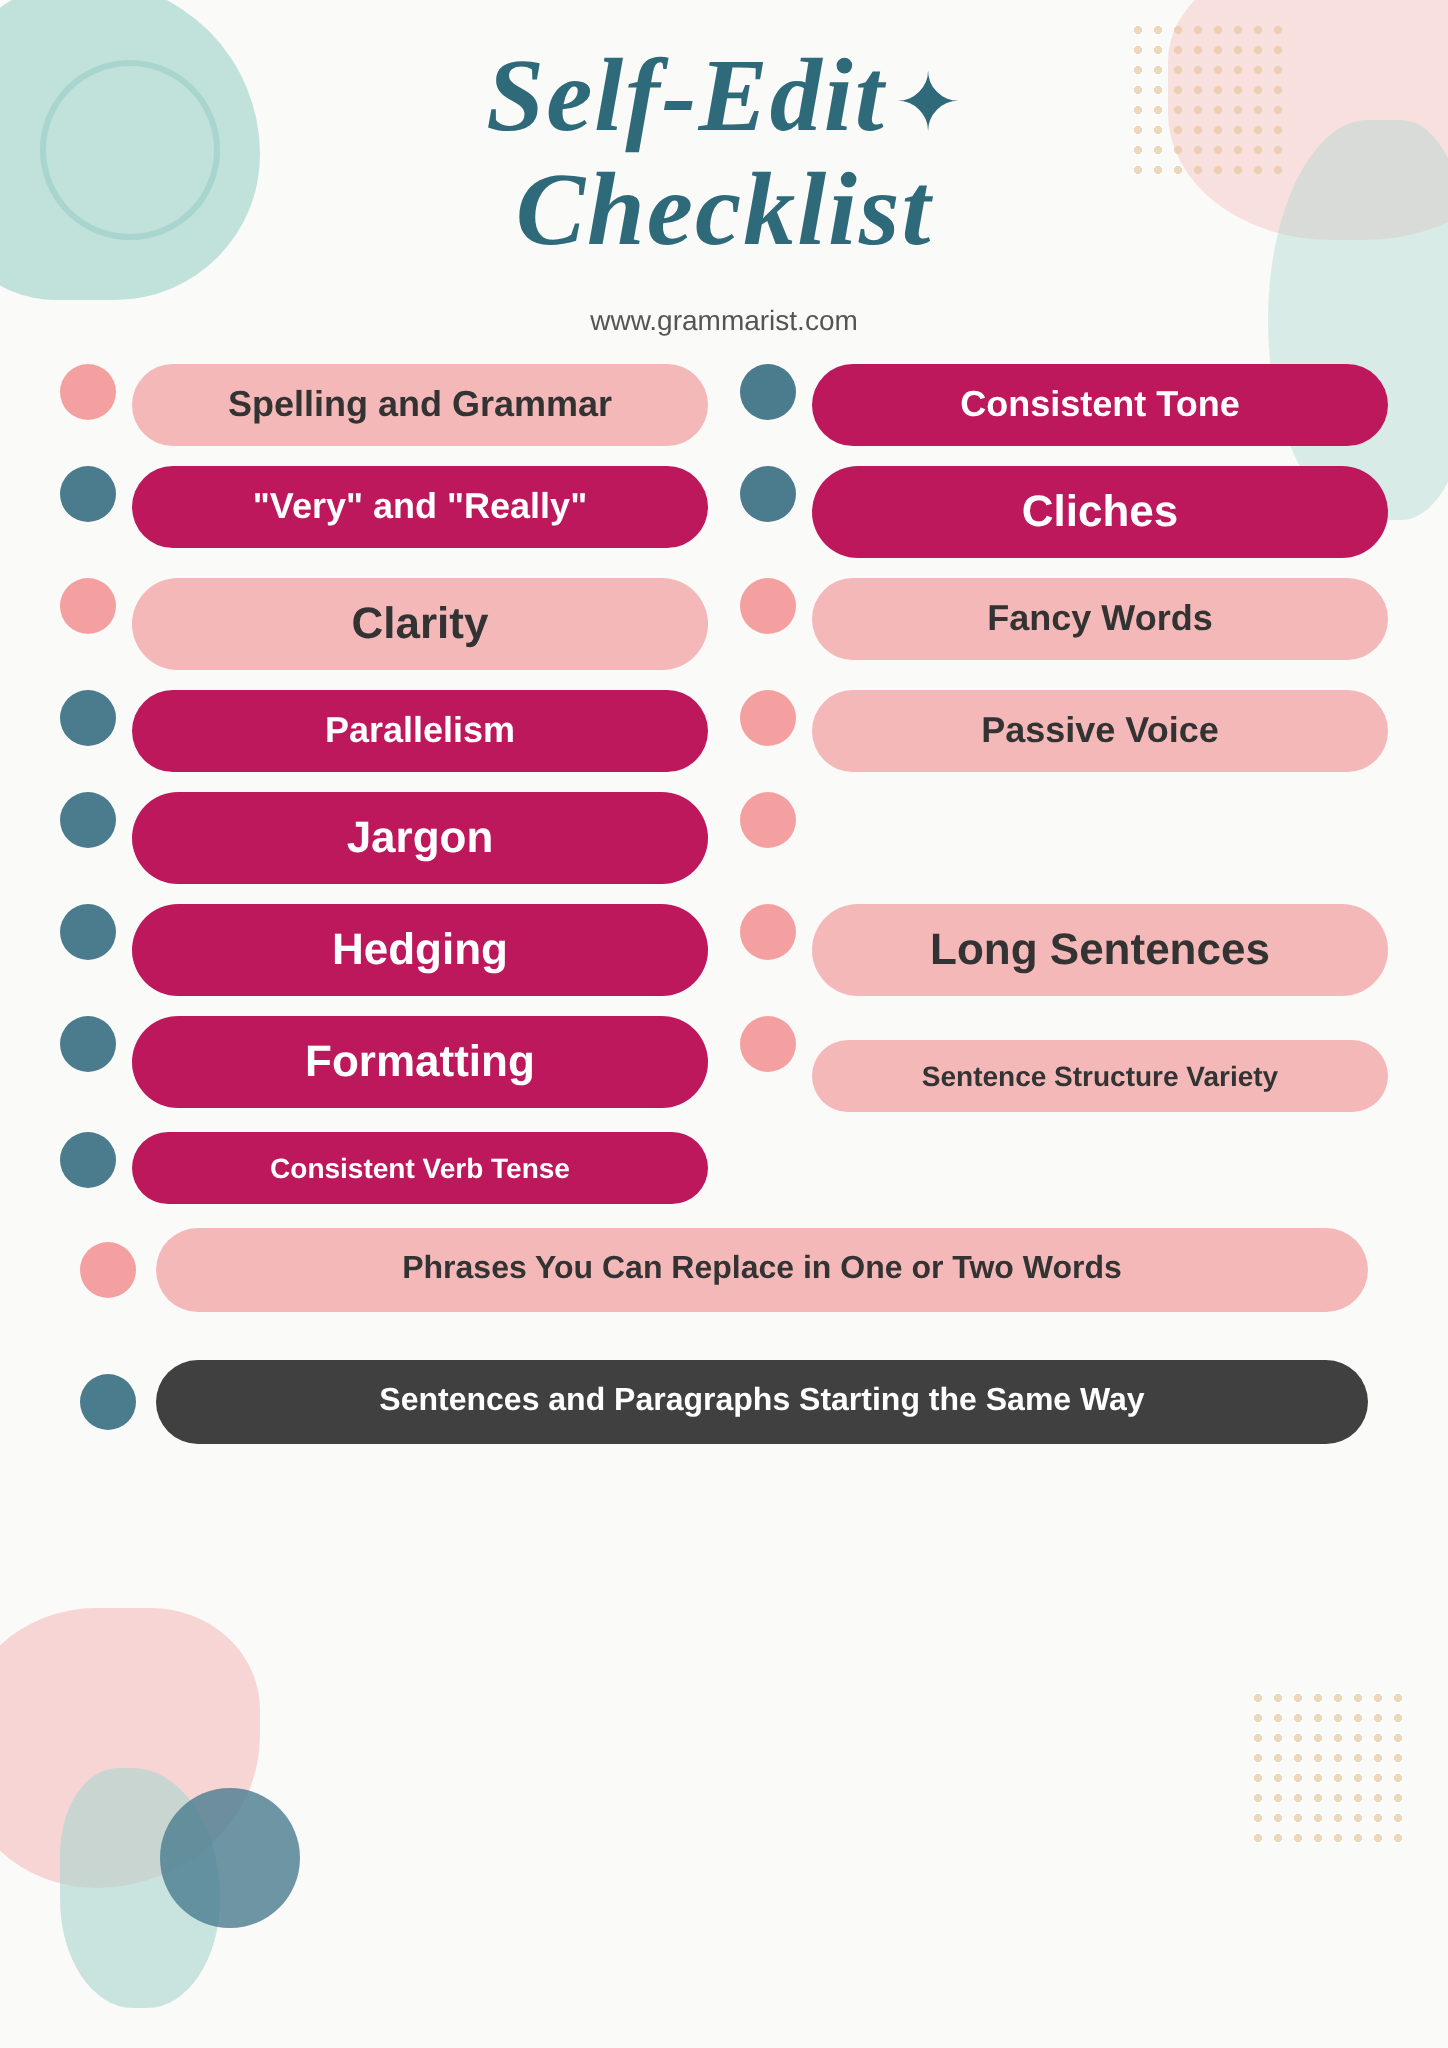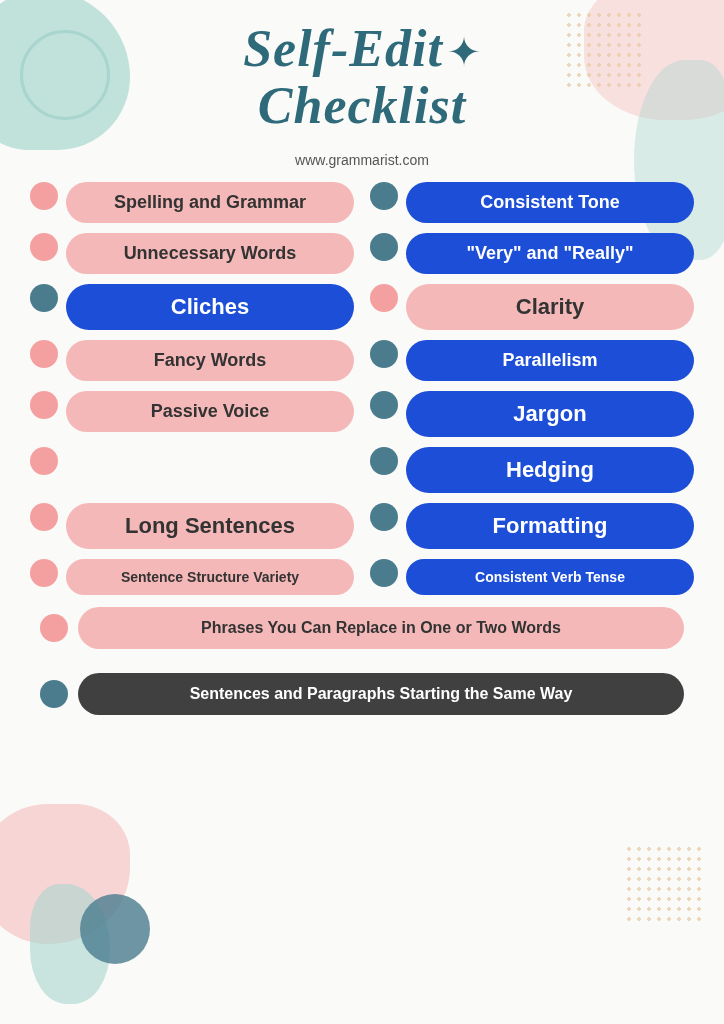--- a/index.html
+++ b/index.html
@@ -182,39 +182,40 @@
       padding: 10px 18px;
       font-size: 18px;
       font-weight: 700;
       color: #333;
       flex: 1;
       text-align: center;
       font-family: Arial, sans-serif;
     }
 
     .label-teal {
-      background: #1d4ed8;
+      background: #be185d;
       border-radius: 30px;
       padding: 10px 18px;
       font-size: 18px;
       font-weight: 700;
       color: #fff;
       flex: 1;
       text-align: center;
       font-family: Arial, sans-serif;
     }
 
     .label-pink.large {
       font-size: 22px;
     }
     .label-teal.large {
       font-size: 22px;
     }
     .label-pink.small {
       font-size: 14px;
+      margin-top: 12px;
     }
     .label-teal.small {
       font-size: 14px;
     }
 
     
     .bottom-items {
       display: flex;
       flex-direction: column;
       gap: 24px;
@@ -283,24 +284,20 @@
 
     <div class="checklist-item left">
       <div class="dot dot-pink"></div>
       <div class="label-pink">Spelling and Grammar</div>
     </div>
     <div class="checklist-item right">
       <div class="dot dot-teal"></div>
       <div class="label-teal">Consistent Tone</div>
     </div>
 
-    <div class="checklist-item left">
-      <div class="dot dot-pink"></div>
-      <div class="label-pink">Unnecessary Words</div>
-    </div>
     <div class="checklist-item right">
       <div class="dot dot-teal"></div>
       <div class="label-teal">"Very" and "Really"</div>
     </div>
 
     <div class="checklist-item right">
       <div class="dot dot-teal"></div>
       <div class="label-teal large">Cliches</div>
     </div>
     <div class="checklist-item left">

